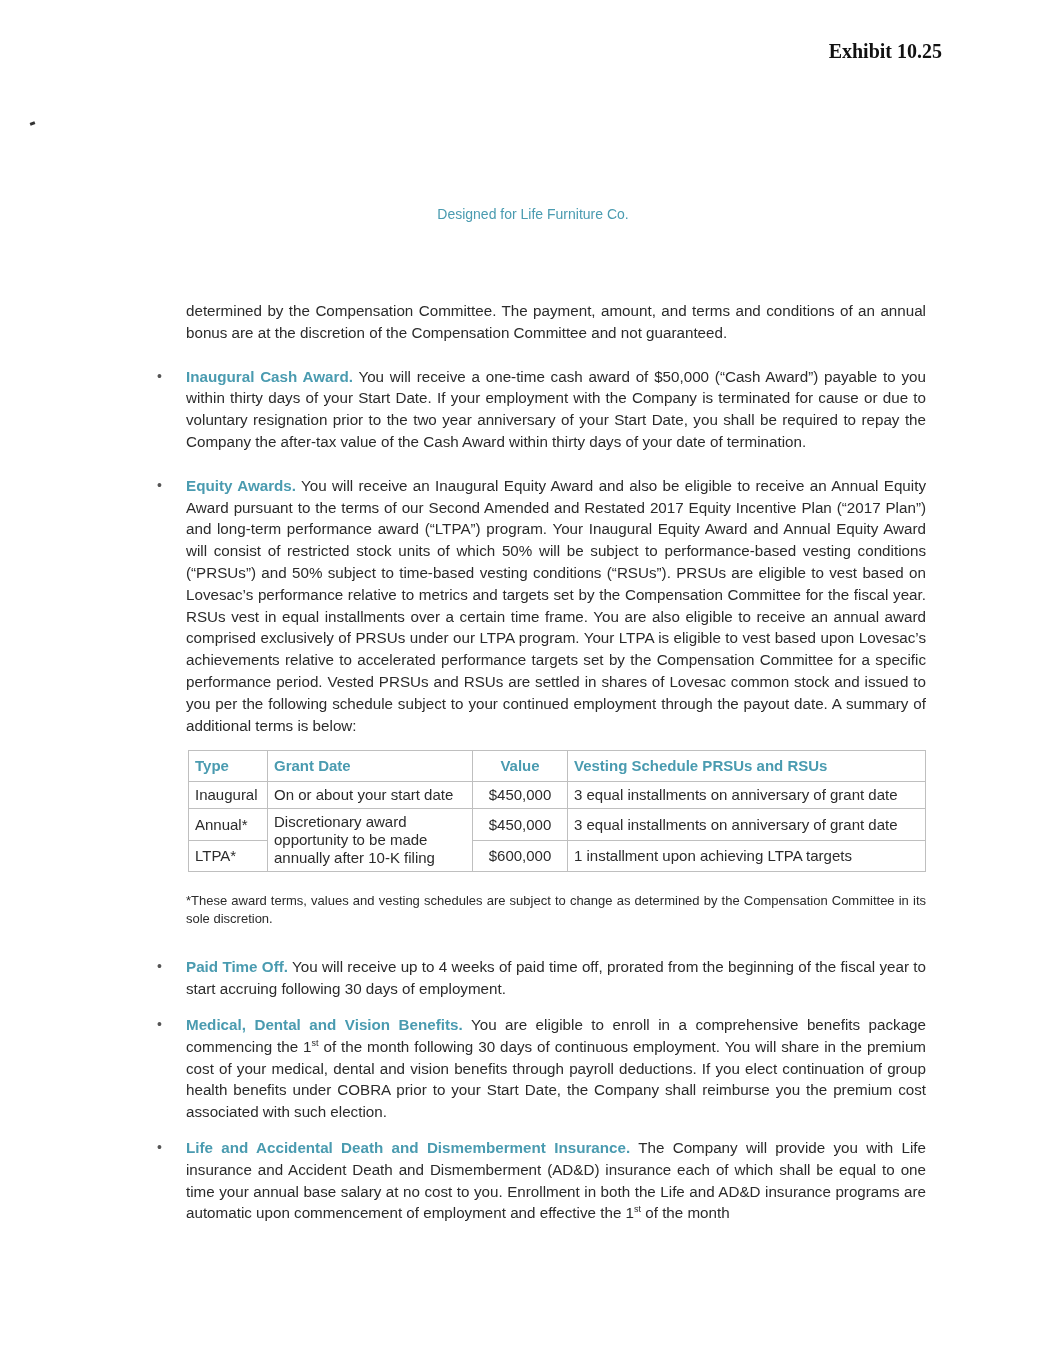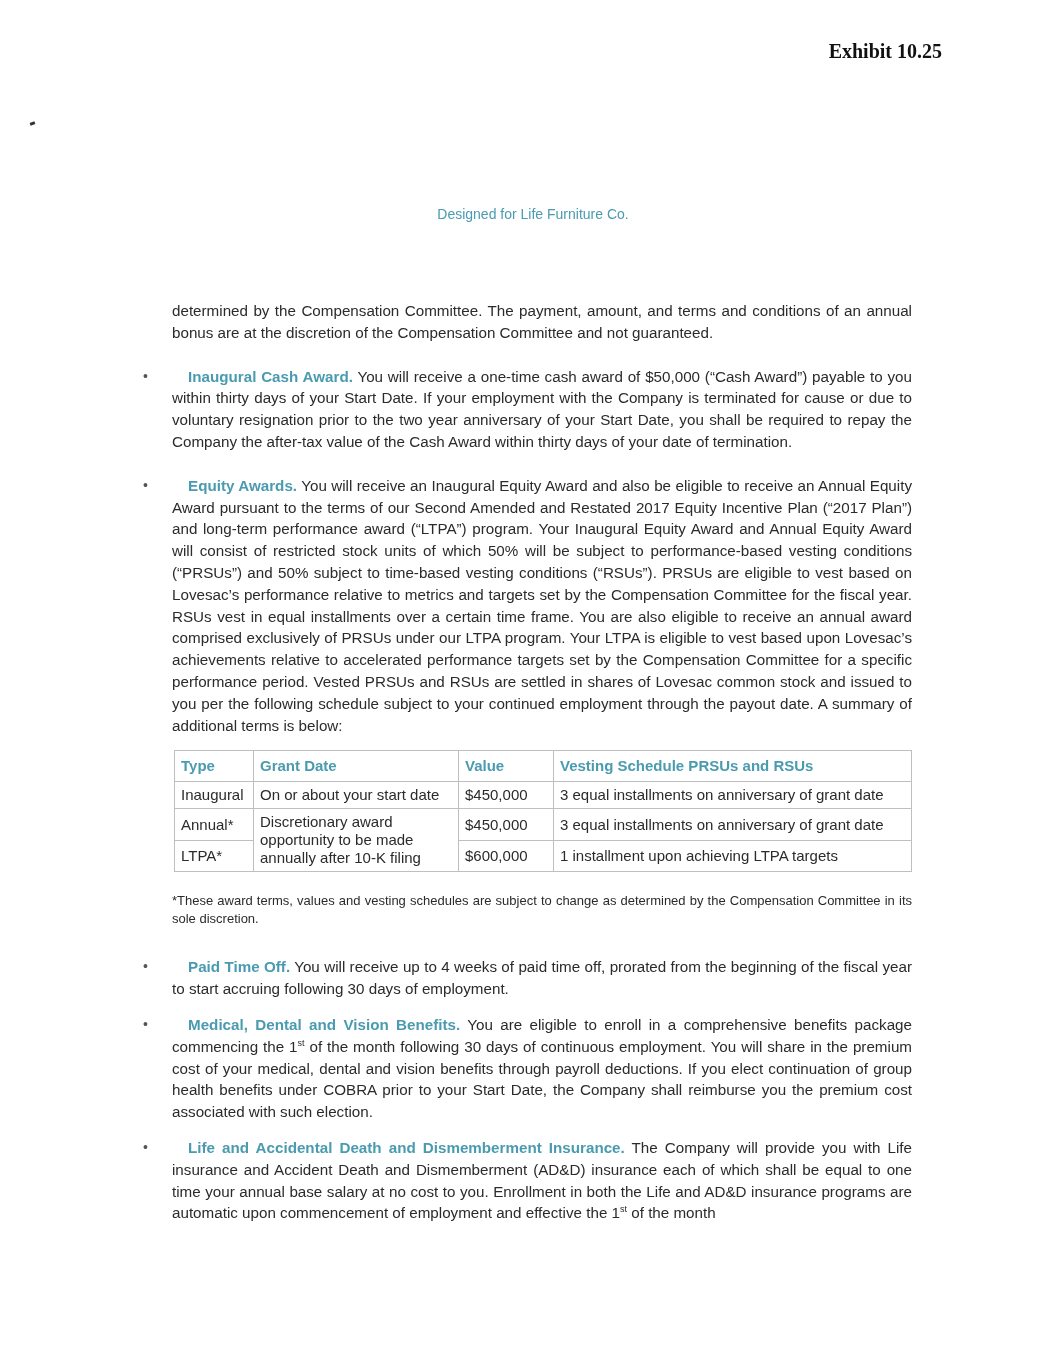--- a/index.html
+++ b/index.html
@@ -2,32 +2,32 @@
 <html><head>
 <meta charset="utf-8">
 <style>
   html, body { margin:0; padding:0; background:#ffffff; }
   body { width:1062px; height:1365px; position:relative; overflow:hidden; font-family:"Liberation Sans", sans-serif; color:#2b2b2b; }
   .exhibit { position:absolute; top:40px; right:120px; font-family:"Liberation Serif", serif; font-weight:bold; font-size:20px; color:#111; }
   .stray-mark { position:absolute; left:30px; top:122px; width:5px; height:3px; background:#333; transform:rotate(-20deg); }
   .logo { position:absolute; left:0; right:0; top:208px; text-align:center; color:#4a9bb0; }
   .logo-word { font-size:48px; font-weight:bold; letter-spacing:2px; line-height:50px; font-family:"DejaVu Sans", sans-serif; }
   .logo-tag { font-size:14px; line-height:16px; margin-top:-2px; padding-left:4px; }
-  .content { position:absolute; left:172px; width:740px; top:300px; font-size:15.2px; line-height:21.8px; }
+  .content { position:absolute; left:186px; width:740px; top:300px; font-size:15.2px; line-height:21.8px; }
   p { margin:0; }
   .justify { text-align:justify; }
   .bullet { position:relative; }
   .bullet .dot { position:absolute; left:-29px; top:0; color:#555; font-size:14px; }
-  .head { color:#4a9bb0; font-weight:bold;margin-left:16px; }
+  .head { color:#4a9bb0; font-weight:bold; }
   .gap-lg { height:22px; }
   .gap-md { height:14px; }
   table.grants { border-collapse:collapse; width:738px; margin:14px 0 0 2px; font-size:15px; line-height:18px; }
   table.grants th, table.grants td { border:1.5px solid #bfbfbf; padding:4px 6px; vertical-align:middle; text-align:left; }
   table.grants th { color:#4a9bb0; font-weight:bold; height:22px; }
-  table.grants th.val, table.grants td.val { }
+  table.grants th.val, table.grants td.val { text-align:center; }
   table.grants td.type { font-weight:normal; width:66px; }
   table.grants td.gd { width:192px; }
   table.grants td.val { width:82px;margin-left:28px; }
   .footnote { font-size:13px; line-height:18px; margin-top:20px; text-align:justify; }
   sup { font-size:9px; line-height:0; }
 </style>
 </head>
 <body>
 
 <div class="exhibit">Exhibit 10.25</div>

